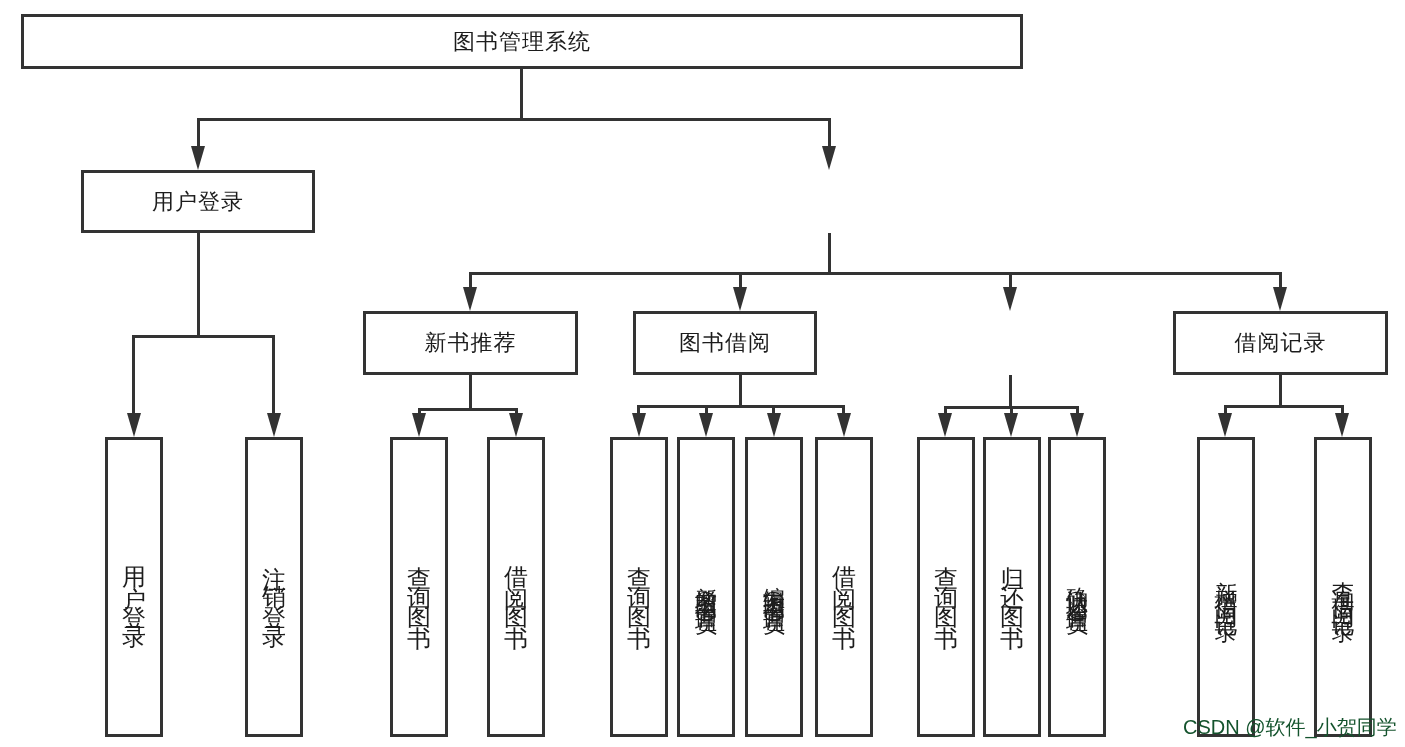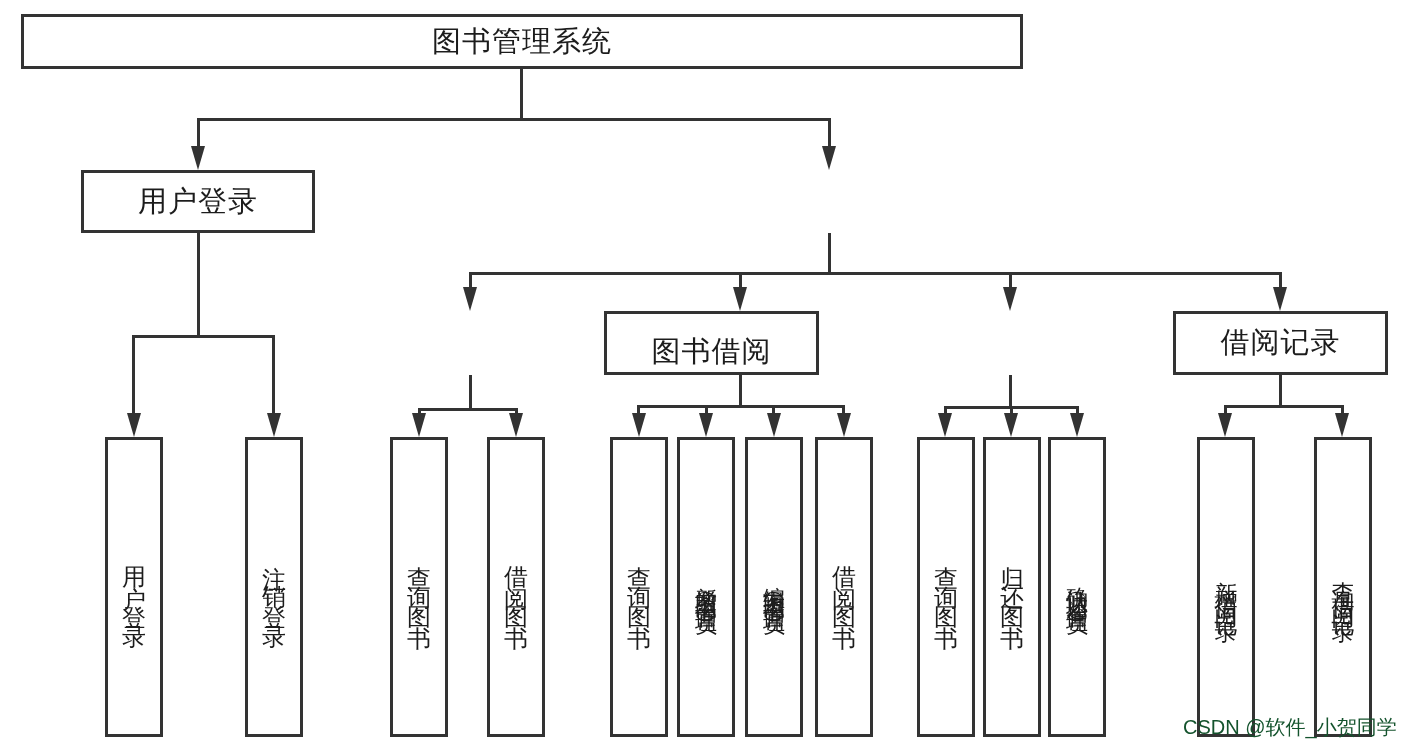--- a/index.html
+++ b/index.html
@@ -19,21 +19,21 @@
     position: absolute;
     box-sizing: border-box;
     background: #ffffff;
     border: 3px solid #333333;
     display: flex;
     align-items: center;
     justify-content: center;
     color: #1c1c1c;
   }
   .hlabel {
-    font-size: 29px;
+    font-size: 22px;
     letter-spacing: 1px;
     white-space: nowrap;
   }
   .vbox {
     top: 437px;
     width: 58px;
     height: 300px;
   }
   .vlabel {
     writing-mode: vertical-rl;
@@ -71,21 +71,24 @@
 <div id="canvas">
 
   <div class="box" style="left:21px; top:14px; width:1002px; height:55px;">
     <span class="hlabel">图书管理系统</span>
   </div>
 
   <div class="box" style="left:81px; top:170px; width:234px; height:63px;">
     <span class="hlabel">用户登录</span>
   </div>
 
-  <div class="box" style="left:604px; top:311px; width:215px; height:64px;align-items:flex-end;">
+  <div class="box" style="left:363px; top:311px; width:215px; height:64px;">
+    <span class="hlabel">新书推荐</span>
+  </div>
+  <div class="box" style="left:633px; top:311px; width:184px; height:64px;">
     <span class="hlabel">图书借阅</span>
   </div>
   <div class="box" style="left:1173px; top:311px; width:215px; height:64px;">
     <span class="hlabel">借阅记录</span>
   </div>
 
   <div class="box vbox" style="left:105px;">
     <span class="vlabel sp-lg">用户登录</span>
   </div>
   <div class="box vbox" style="left:245px;">

